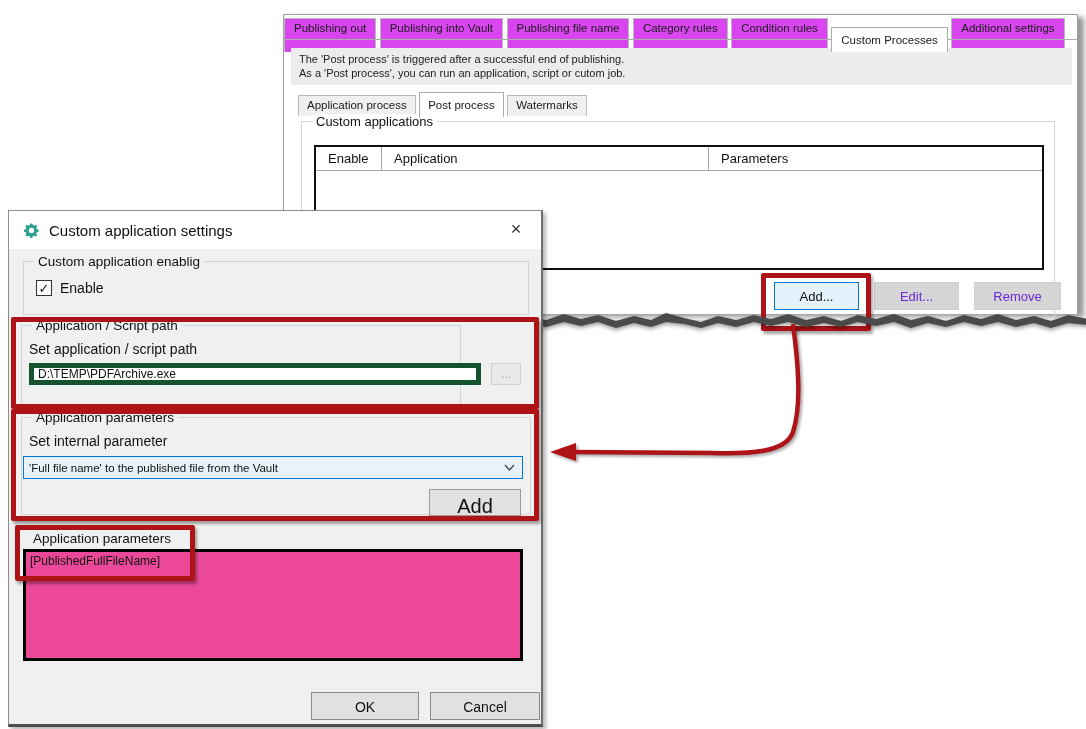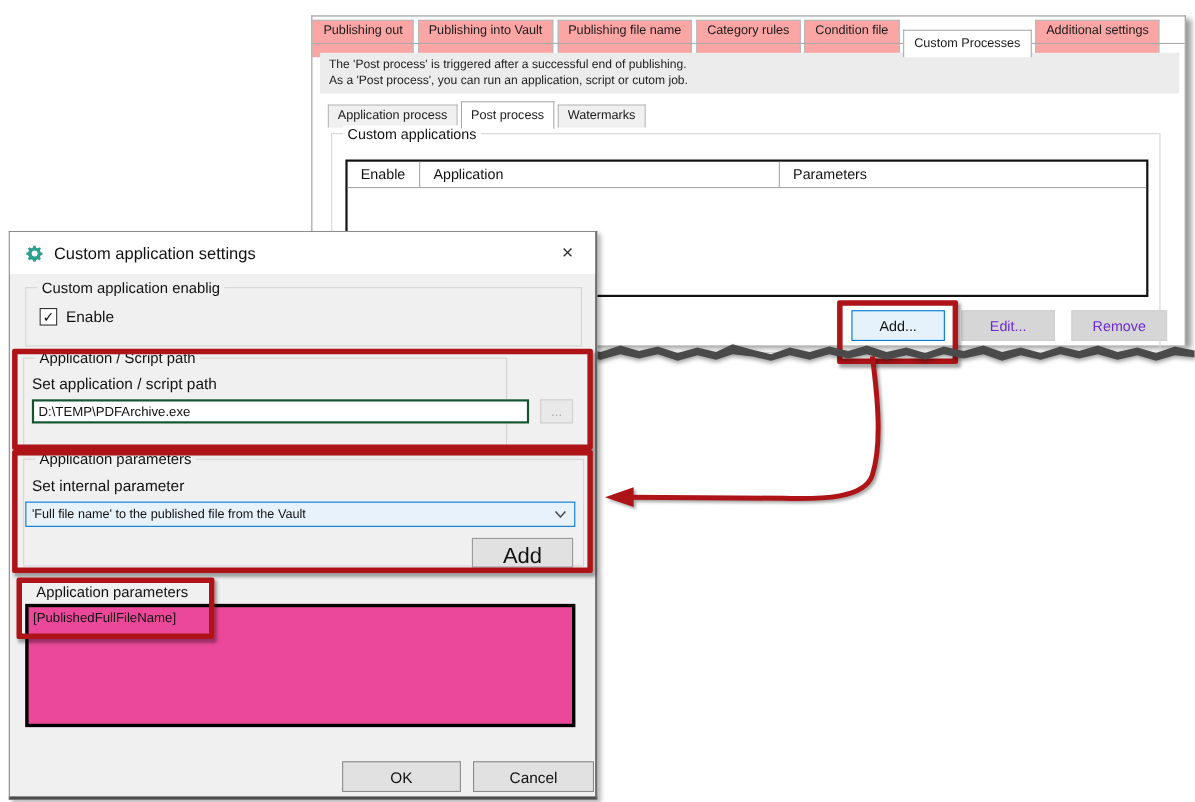--- a/index.html
+++ b/index.html
@@ -7,21 +7,21 @@
   .stage { position:relative; width:1086px; height:729px; }
 
   
   .pub-window { position:absolute; left:283px; top:14px; width:795px; height:300px;
     background:#ffffff; border:1px solid #9b9b9b; border-bottom:none;
     box-shadow:6px 3px 5px rgba(70,70,70,.55); z-index:1; }
 
   .tab-strip { position:absolute; left:0; top:0; width:100%; height:25px; }
   .tab-strip::after { content:""; position:absolute; left:0; right:0; bottom:0; border-bottom:1px solid #ababab; }
   .tab { position:relative; display:inline-block; height:34px; margin-top:3px; padding:3px 9px 0 9px;
-    background:#fca5a5; border:1px solid #b9b9b9; border-bottom:none; margin-right:-1px;
+    background:#d946ef; border:1px solid #b9b9b9; border-bottom:none; margin-right:-1px;
     font-size:11.5px; color:#1a1a1a; cursor:default; vertical-align:bottom; }
   .tab.active { background:#ffffff; height:25px; margin-top:0; padding-top:6px; z-index:3; border-color:#ababab; }
 
   .desc-panel { position:absolute; left:7px; top:33px; width:781px; height:37px; background:#ececec;
     font-size:11px; color:#222; padding:4px 8px; line-height:14px; }
 
   .subtab-strip { position:absolute; left:14px; top:76px; height:25px; }
   .subtab { position:relative; display:inline-block; height:21px; margin-top:4px; padding:3px 8px 0 8px;
     background:#f0f0f0; border:1px solid #b9b9b9; border-bottom:none; margin-right:-1px;
     font-size:11.5px; color:#1a1a1a; }
@@ -62,21 +62,21 @@
   .grp-enable { left:14px; top:50px; width:506px; height:54px; }
   .checkbox-row { position:absolute; left:12px; top:18px; display:flex; align-items:center; }
   .checkbox { width:16px; height:16px; background:#fff; border:1px solid #333; font-size:13px; line-height:15px; text-align:center; color:#111; }
   .checkbox-label { font-size:14px; color:#111; margin-left:8px; }
 
   .redbox2 { left:2px; top:106px; width:528px; height:92px; z-index:12; }
   .grp-path { left:12px; top:114px; width:440px; height:86px; }
   .field-label { position:absolute; font-size:14px; color:#111;text-align:center; }
   .lbl-setpath { left:20px; top:130px; }
   .input-path { position:absolute; left:20px; top:152px; width:452px; height:22px; background:#fff;
-    border:2px solid #14532d; font-family:"Liberation Sans",sans-serif; font-size:12px; color:#111; padding:0 4px; }
+    border:5px solid #14532d; font-family:"Liberation Sans",sans-serif; font-size:12px; color:#111; padding:0 4px; }
   .btn-browse { position:absolute; left:482px; top:152px; width:30px; height:22px; background:#e9e9e9;
     border:1px solid #cfcfcf; color:#a9a9a9; font-size:12px; text-align:center; padding-top:3px; }
 
   .redbox3 { left:2px; top:198px; width:528px; height:112px; z-index:12; }
   .grp-params { left:12px; top:206px; width:510px; height:98px; }
   .lbl-setparam { left:20px; top:222px; }
   .combobox { position:absolute; left:14px; top:245px; width:500px; height:23px; background:#e8f2fb;
     border:1px solid #0078d7; display:flex; align-items:center; justify-content:space-between; padding:0 7px 0 5px; }
   .combobox-text { font-size:11.5px; color:#111; white-space:nowrap; overflow:hidden; }
   .btn-dlg-add { position:absolute; left:420px; top:278px; width:92px; height:27px; background:#e1e1e1;
@@ -100,21 +100,21 @@
 
 <div class="stage">
 
   <div class="pub-window">
 
     <div class="tab-strip">
       <div class="tab">Publishing out</div>
       <div class="tab">Publishing into Vault</div>
       <div class="tab">Publishing file name</div>
       <div class="tab">Category rules</div>
-      <div class="tab">Condition file</div>
+      <div class="tab">Condition rules</div>
       <div class="tab active">Custom Processes</div>
       <div class="tab">Additional settings</div>
     </div>
 
     <div class="desc-panel">
       <div>The 'Post process' is triggered after a successful end of publishing.</div>
       <div>As a 'Post process', you can run an application, script or cutom job.</div>
     </div>
 
     <div class="subtab-strip">

